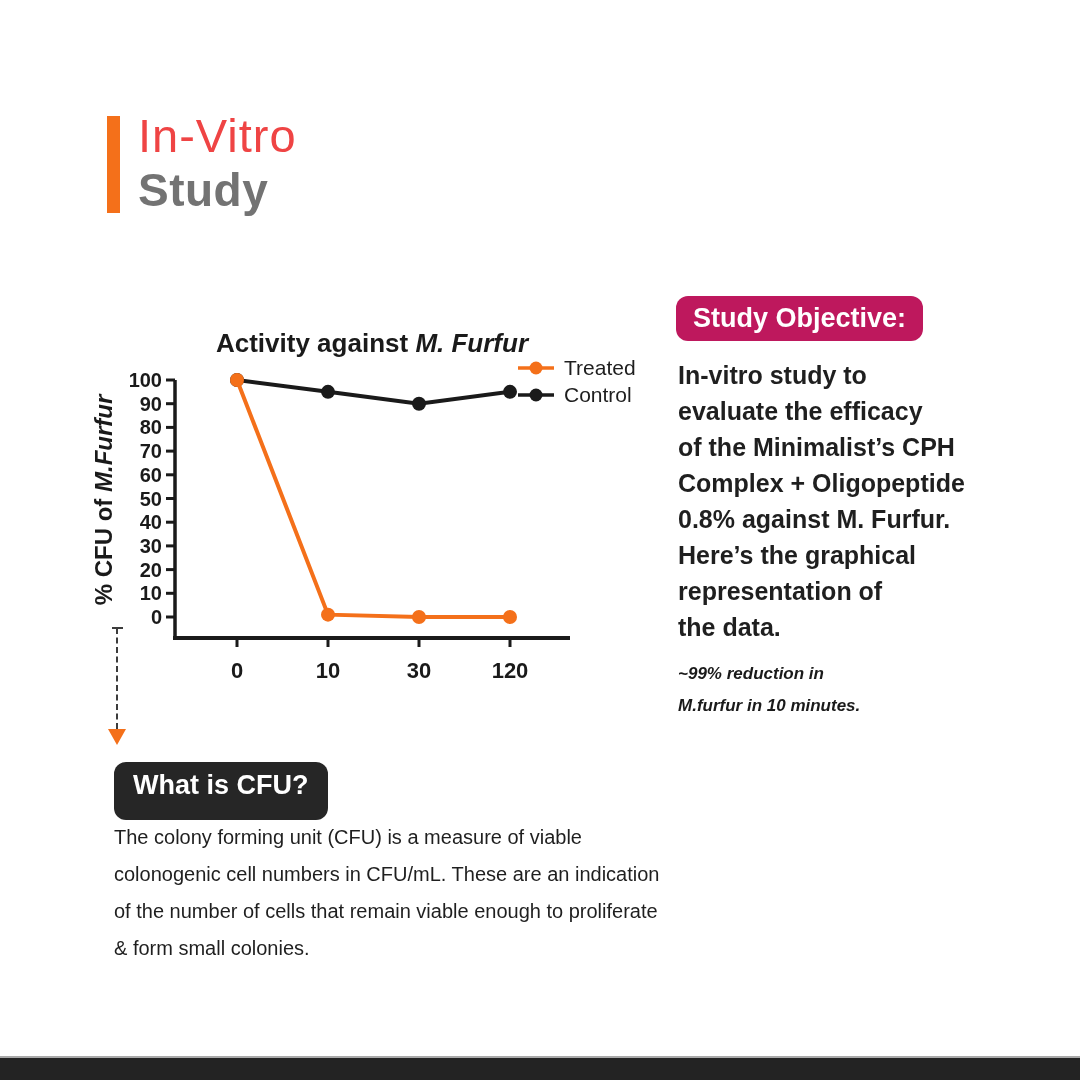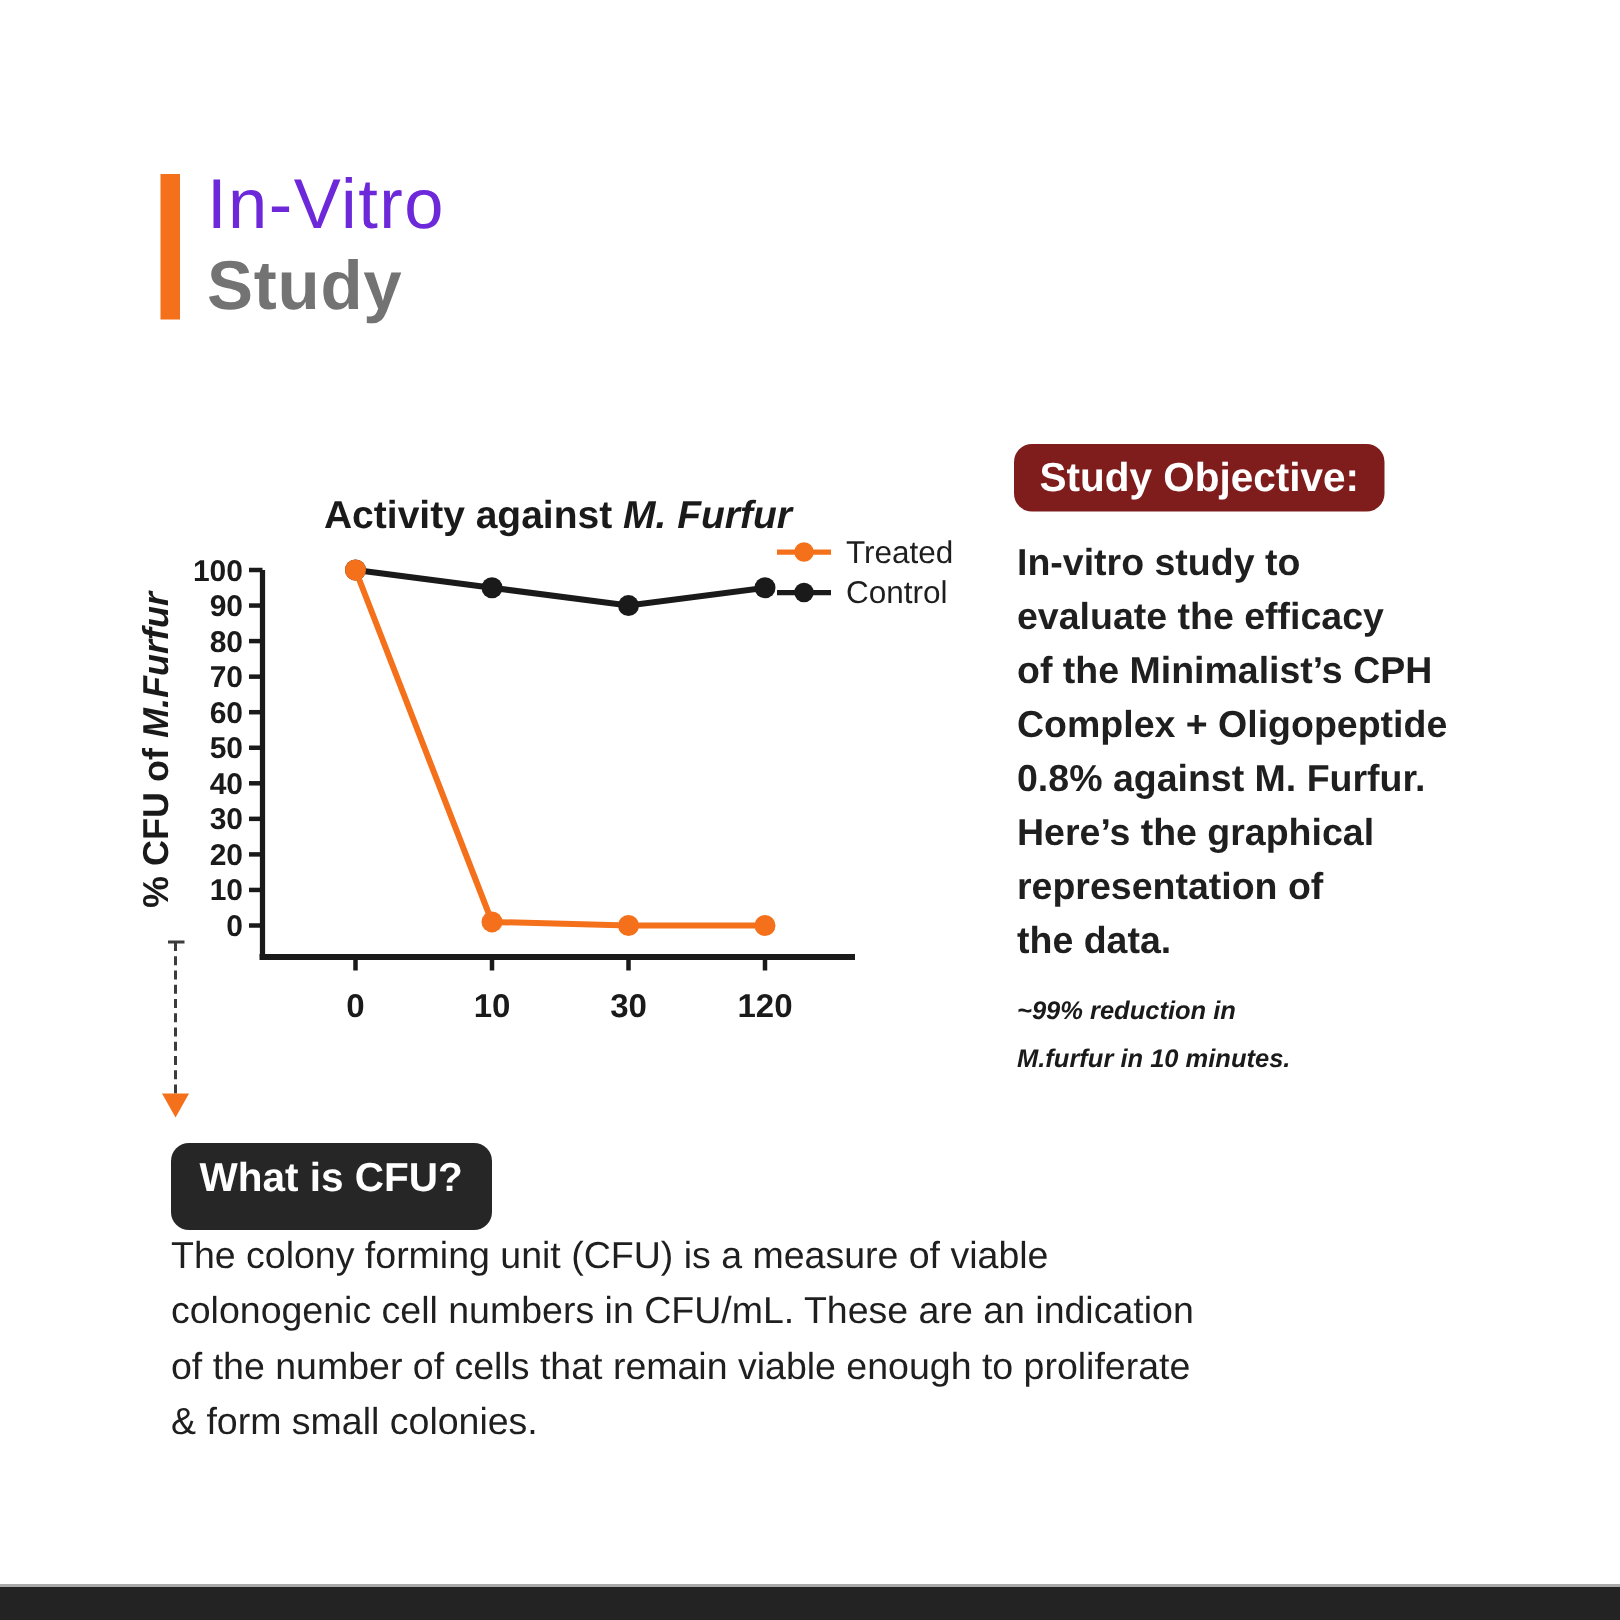--- a/index.html
+++ b/index.html
@@ -20,21 +20,21 @@
     left: 107px; top: 116px;
     width: 13px; height: 97px;
     background: #F4701A;
   }
   .title-light {
     position: absolute;
     left: 138px; top: 108px;
     font-size: 47px;
     font-weight: 400;
     letter-spacing: 1px;
-    color: #6d28d9;
+    color: #ef4444;
     line-height: 56px;
   }
   .title-bold {
     position: absolute;
     left: 138px; top: 162px;
     font-size: 46px;
     font-weight: 800;
     letter-spacing: 0.5px;
     color: #737373;
     line-height: 56px;
@@ -52,21 +52,21 @@
   .legendLabel { font-size: 21px; font-weight: 400; fill: #1e1e1e; }
   .chartTitle  { font-size: 26px; font-weight: 700; fill: #1a1a1a; }
   .yAxisLabel  { font-size: 24px; font-weight: 700; fill: #1a1a1a; }
 
   
   .objective-badge {
     position: absolute;
     left: 676px; top: 296px;
     height: 45px;
     padding: 0 17px;
-    background: #7f1d1d;
+    background: #be185d;
     border-radius: 12px;
     color: #ffffff;
     font-size: 27px;
     font-weight: 700;
     line-height: 45px;
     white-space: nowrap;
   }
   .objective-body {
     position: absolute;
     left: 678px; top: 357px;
@@ -123,21 +123,21 @@
     color: #ffffff;
     font-size: 27px;
     font-weight: 700;
     line-height: 46px;
     white-space: nowrap;
   }
   .cfu-body {
     position: absolute;
     left: 114px; top: 819px;
     width: 900px;
-    font-size: 25px;
+    font-size: 20px;
     line-height: 37px;
     color: #1f1f1f;
     white-space: pre-line;
   }
 
   
   .bottom-bar {
     position: absolute;
     left: 0; bottom: 0;
     width: 1080px; height: 24px;

